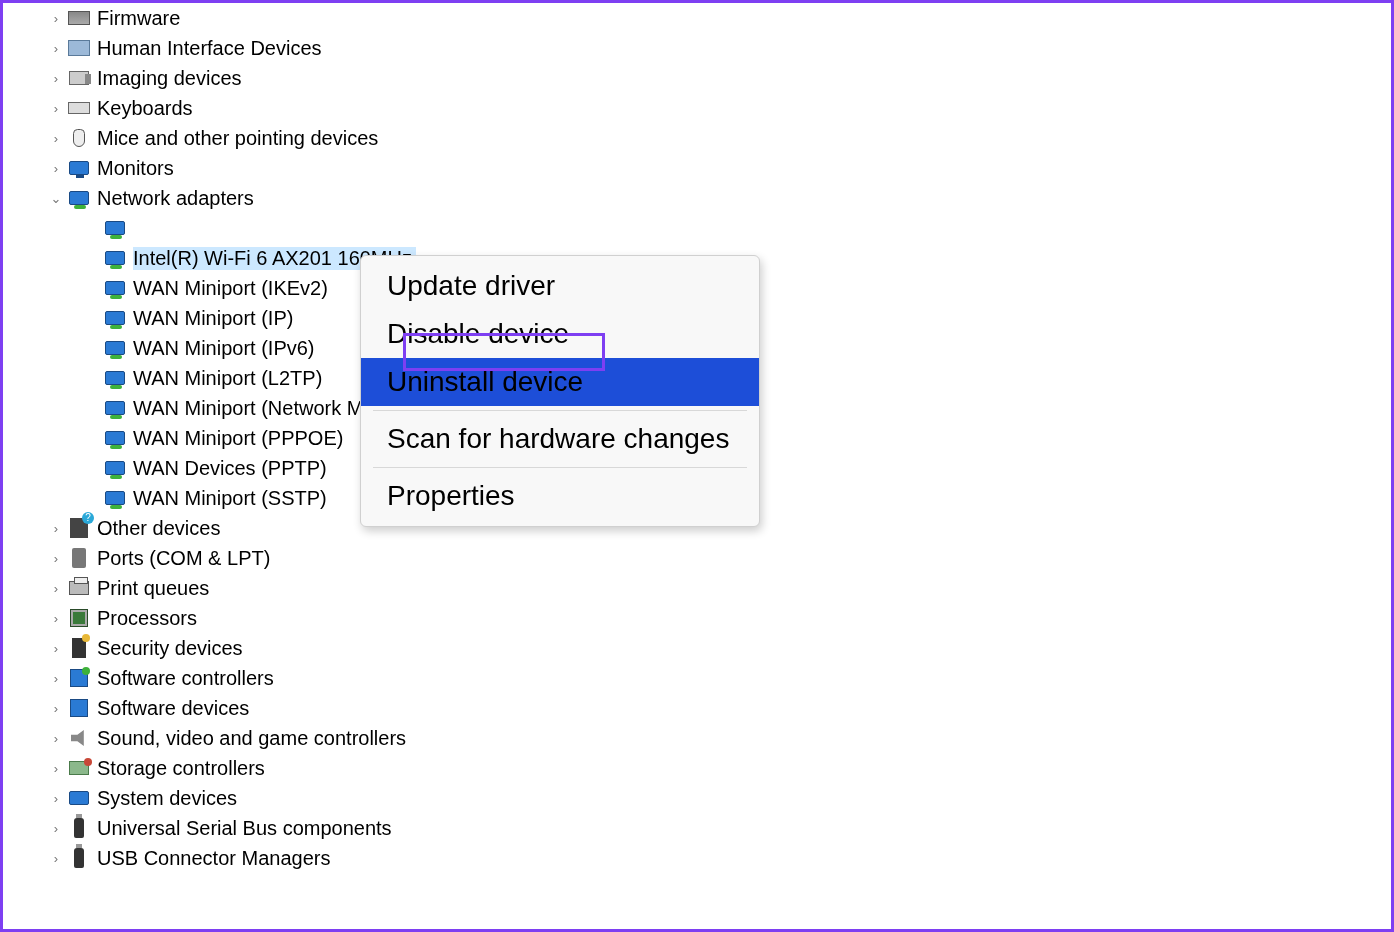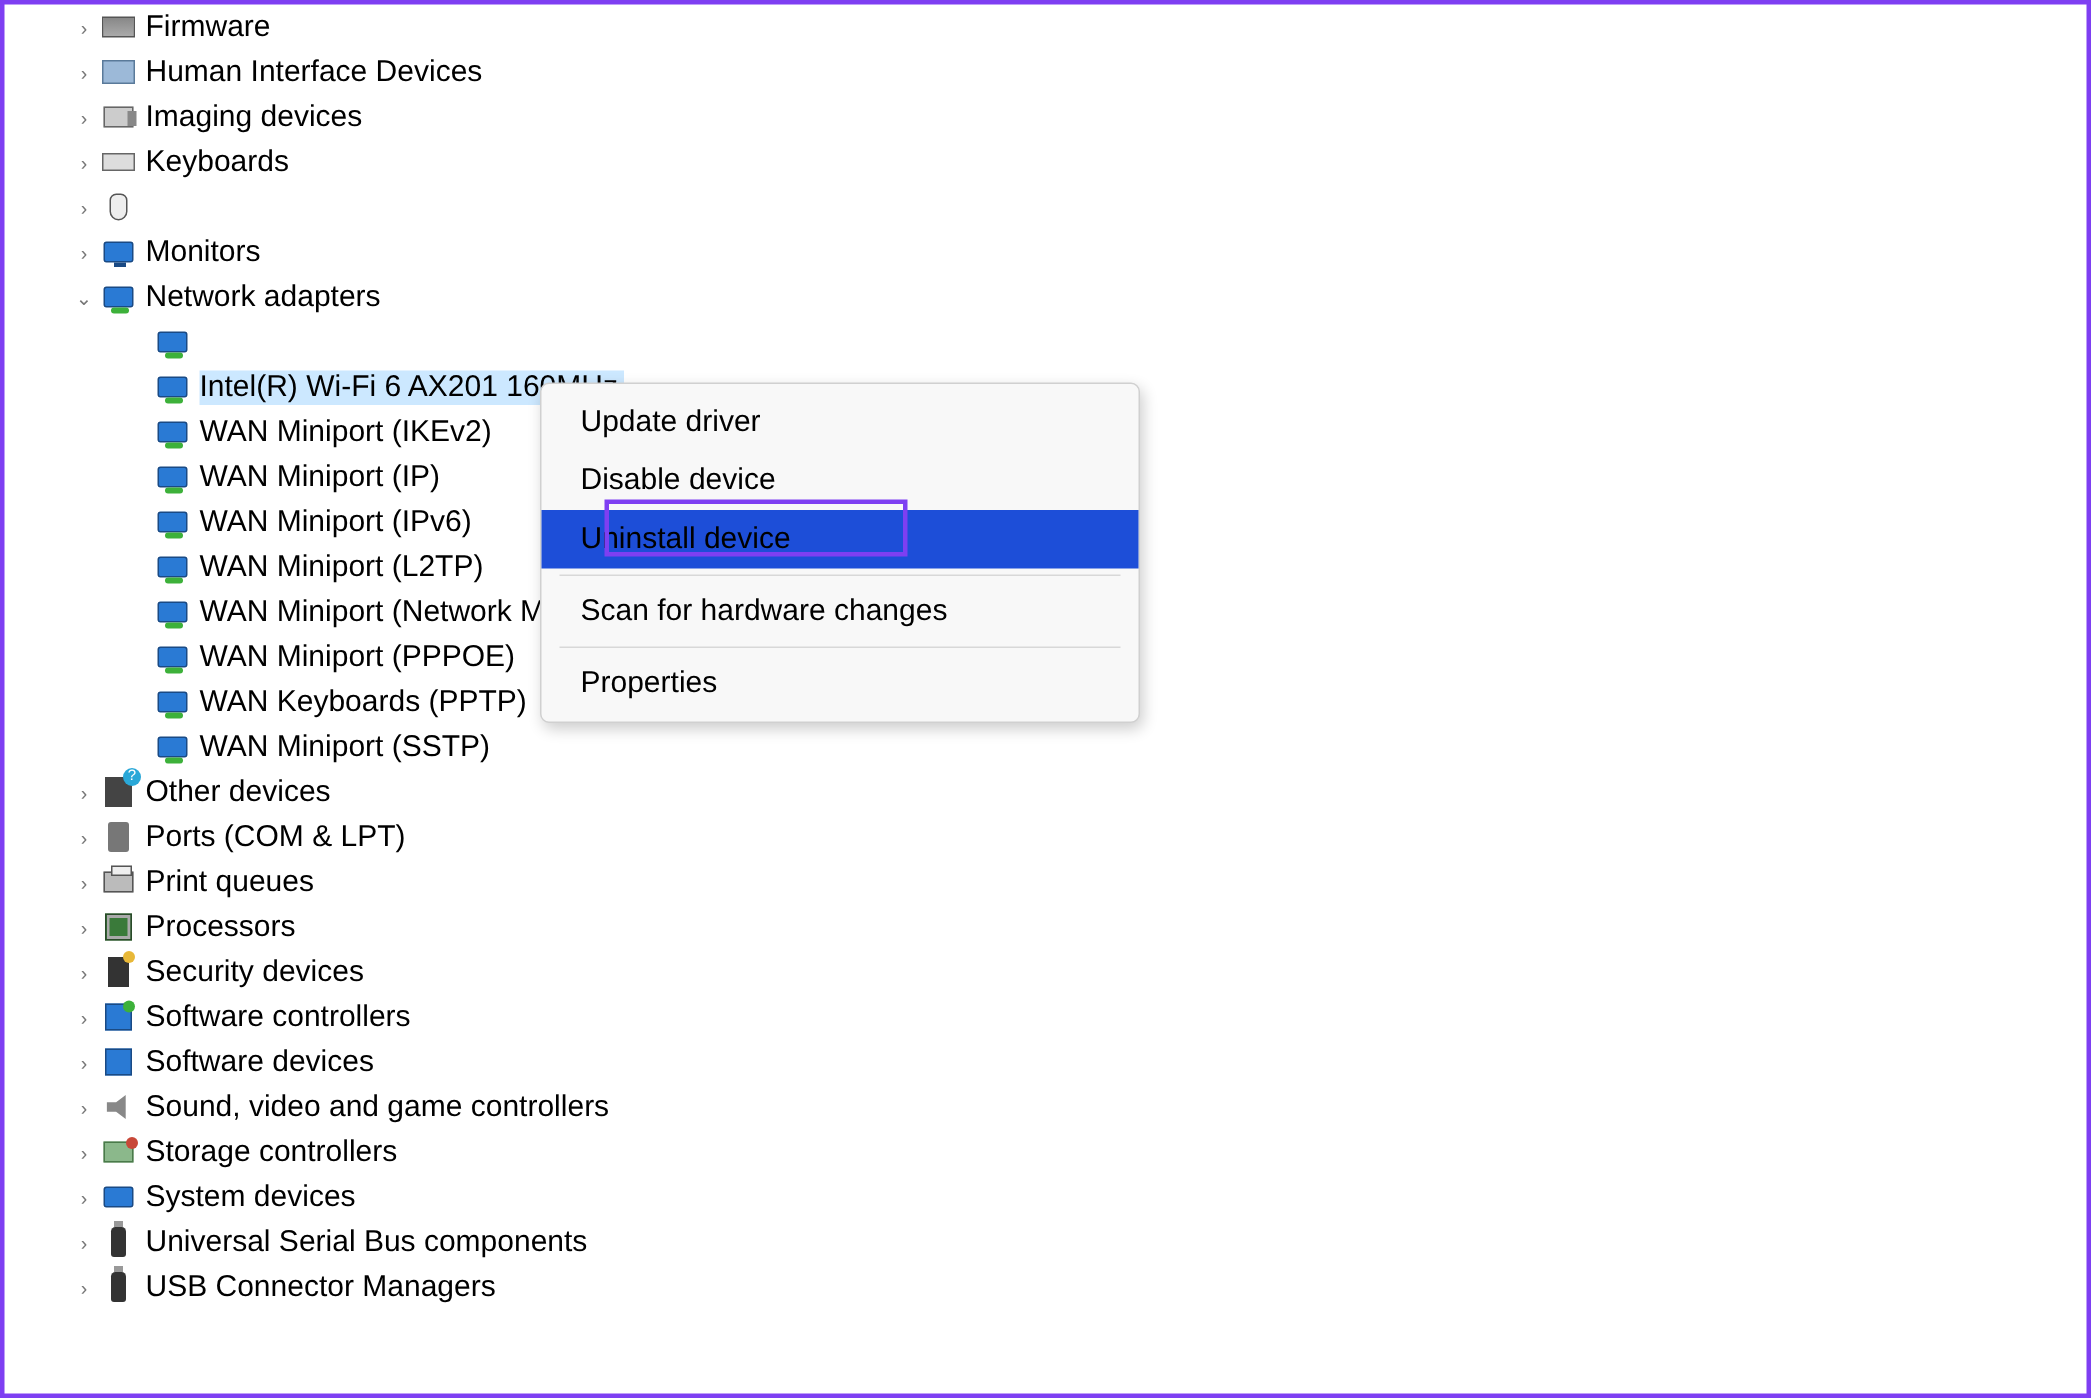--- a/index.html
+++ b/index.html
@@ -50,21 +50,21 @@
   .ctxmenu {
     position: absolute;
     top: 252px;
     left: 357px;
     width: 400px;
     background: #f8f8f8;
     border: 1px solid #d0d0d0;
     box-shadow: 2px 4px 10px rgba(0,0,0,0.2);
     border-radius: 6px;
     padding: 6px 0;
-    font-size: 20px;
+    font-size: 28px;
   }
   .ctxmenu .menuitem {
     padding: 8px 26px;
     cursor: default;
   }
   .ctxmenu .menuitem.hover { background: #1d4ed8; }
   .ctxmenu .sep {
     height: 1px;
     background: #d8d8d8;
     margin: 4px 12px;
@@ -140,20 +140,21 @@
       <span class="icon">
         <span class="ic-keyboard"></span>
       </span>
       <span class="label">Keyboards</span>
     </div>
     <div class="node">
       <span class="arrow">›</span>
       <span class="icon">
         <span class="ic-mouse"></span>
       </span>
+      <span class="label">Mice and other pointing devices</span>
     </div>
     <div class="node">
       <span class="arrow">›</span>
       <span class="icon">
         <span class="ic-monitor"></span>
       </span>
       <span class="label">Monitors</span>
     </div>
     <div class="node">
       <span class="arrow">⌄</span>
@@ -216,21 +217,21 @@
         <span class="icon">
           <span class="ic-net"></span>
         </span>
         <span class="label">WAN Miniport (PPPOE)</span>
       </div>
       <div class="node">
         <span class="arrow"></span>
         <span class="icon">
           <span class="ic-net"></span>
         </span>
-        <span class="label">WAN Keyboards (PPTP)</span>
+        <span class="label">WAN Devices (PPTP)</span>
       </div>
       <div class="node">
         <span class="arrow"></span>
         <span class="icon">
           <span class="ic-net"></span>
         </span>
         <span class="label">WAN Miniport (SSTP)</span>
       </div>
     </div>
     <div class="node">

